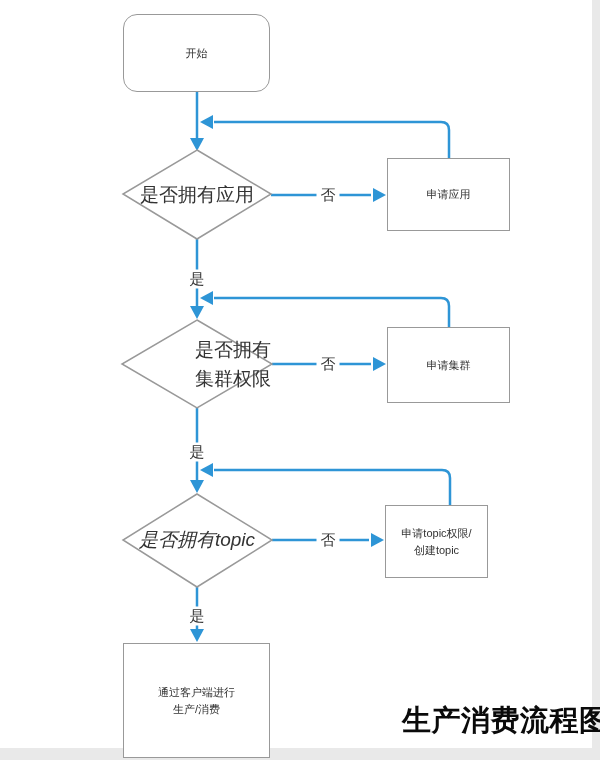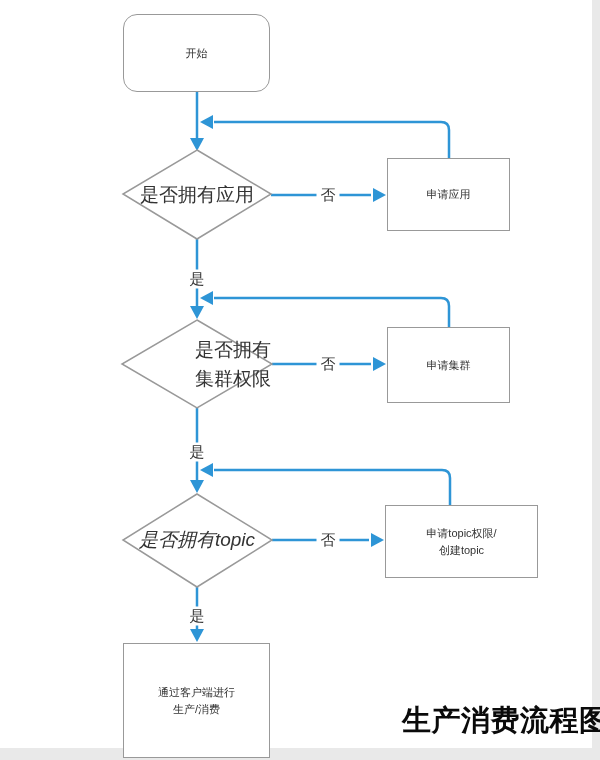--- a/index.html
+++ b/index.html
@@ -140,21 +140,21 @@
   </div>
 
   <div class="node" style="left:387px; top:158px; width:123px; height:73px;">
     <span>申请应用</span>
   </div>
 
   <div class="node" style="left:387px; top:327px; width:123px; height:76px;">
     <span>申请集群</span>
   </div>
 
-  <div class="node" style="left:385px; top:505px; width:153px; height:73px;">
+  <div class="node" style="left:385px; top:505px; width:103px; height:73px;">
     <span style="display:block">申请topic权限/</span>
     <span style="display:block">创建topic</span>
   </div>
 
   <div class="node" style="left:123px; top:643px; width:147px; height:115px;">
     <span style="display:block">通过客户端进行</span>
     <span style="display:block">生产/消费</span>
   </div>
 
   <div class="elabel" style="left:328px; top:195px;">否</div>

